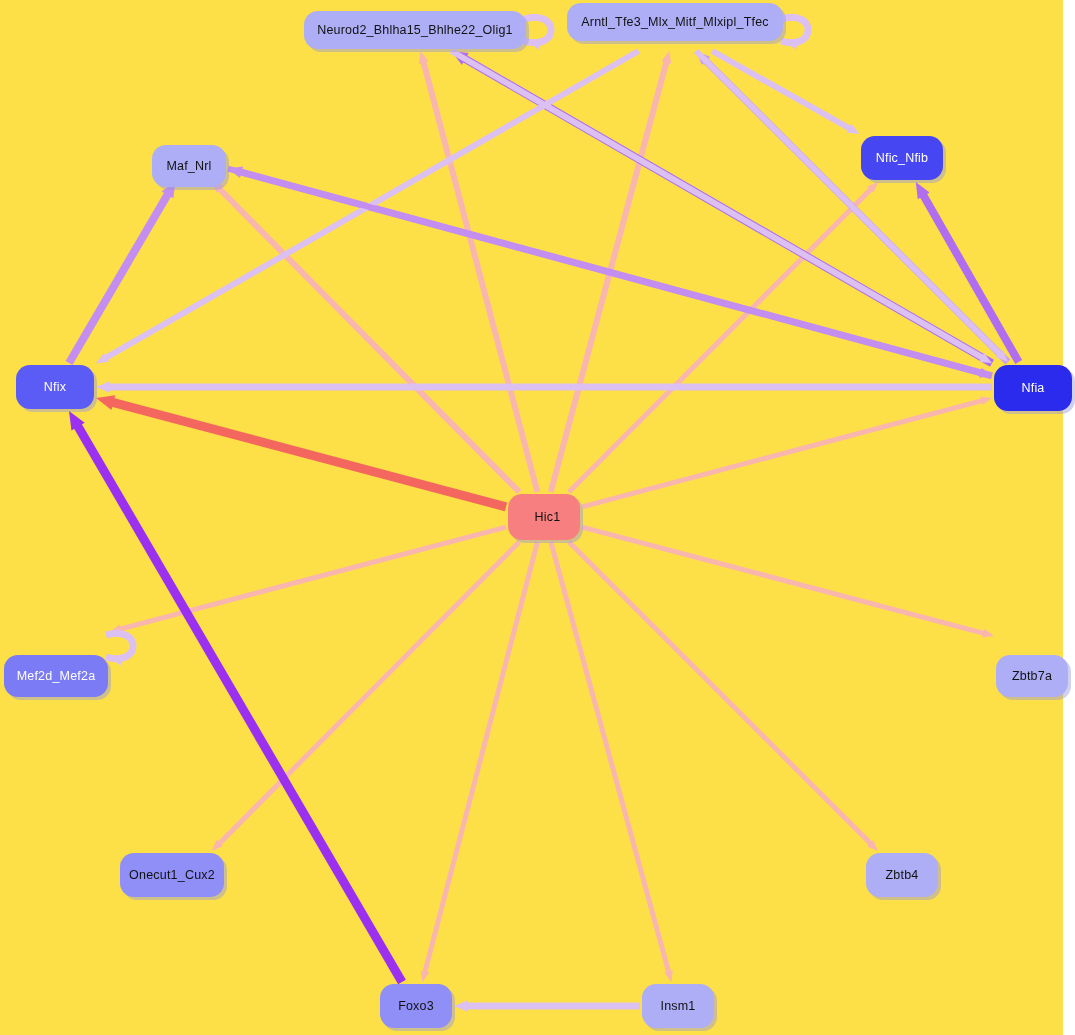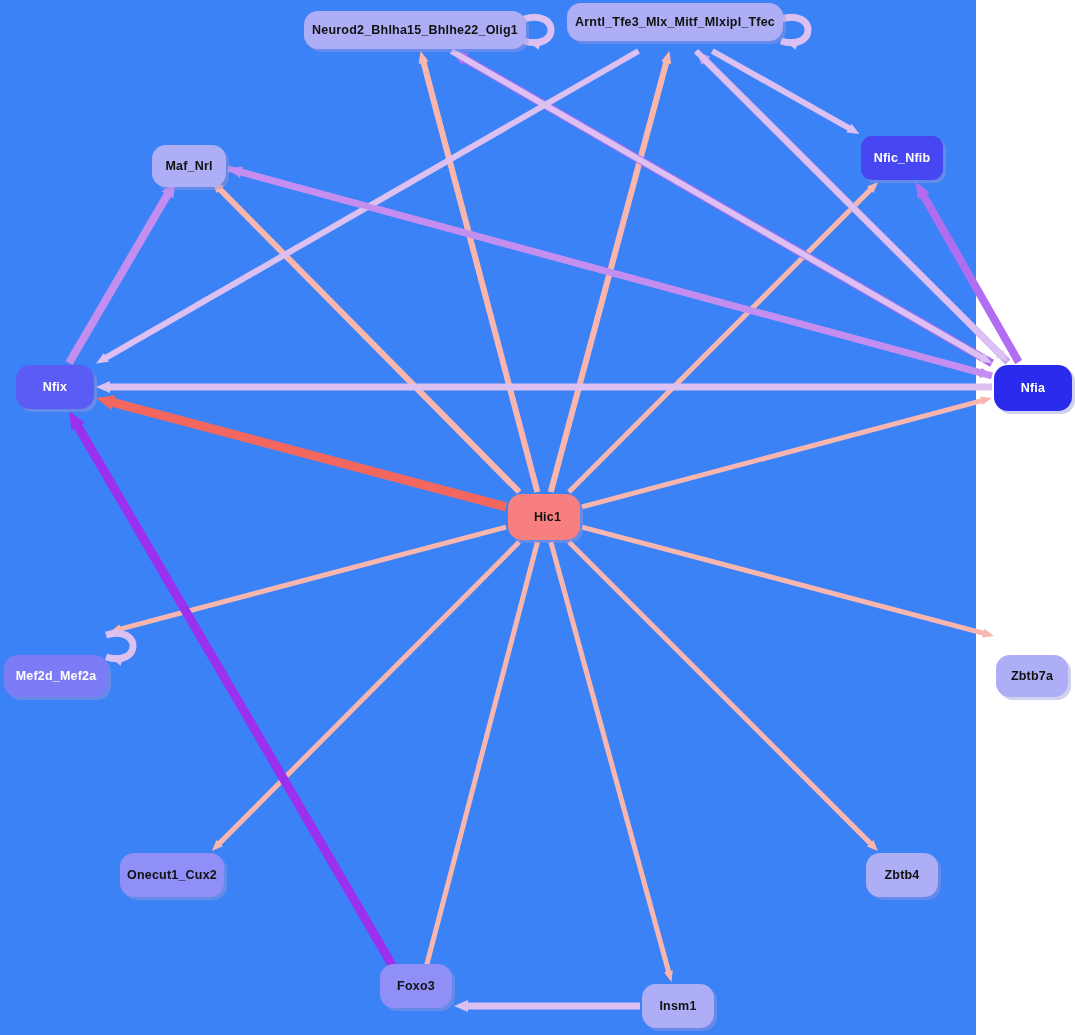--- a/index.html
+++ b/index.html
@@ -1,18 +1,18 @@
 <!DOCTYPE html>
 <html><head>
 <meta charset="utf-8">
 <style>
   html,body{margin:0;padding:0;background:#ffffff;}
   body{width:1075px;height:1035px;overflow:hidden;
        font-family:"Liberation Sans", sans-serif;}
-  #canvas{position:relative;width:976px;height:1035px;background:#3b82f6;font-weight:bold;}
+  #canvas{position:relative;width:1063px;height:1035px;background:#fde047;}
   svg#net{position:absolute;left:0;top:0;width:1075px;height:1035px;}
   .node{position:absolute;box-sizing:border-box;display:flex;align-items:center;
         justify-content:center;border-radius:14px;color:#111;
         font-size:12.5px;white-space:nowrap;letter-spacing:.2px;
         box-shadow:3px 3px 0 rgba(150,150,220,.45);}
   .node span{pointer-events:none;}
 </style>
 </head>
 <body>
 
@@ -134,21 +134,21 @@
   <div id="nodes">
       <div class="node" style="left: 304px; top: 11px; width: 222px; height: 38px; background: rgb(174, 174, 247); color: rgb(17, 17, 17);">
         <span>Neurod2_Bhlha15_Bhlhe22_Olig1</span>
       </div>
       <div class="node" style="left: 567px; top: 3px; width: 216px; height: 38px; background: rgb(174, 174, 247); color: rgb(17, 17, 17);">
         <span>Arntl_Tfe3_Mlx_Mitf_Mlxipl_Tfec</span>
       </div>
       <div class="node" style="left: 152px; top: 137px; width: 74px; height: 42px; background: rgb(174, 174, 247); color: rgb(17, 17, 17); margin-top: 8px;">
         <span>Maf_Nrl</span>
       </div>
-      <div class="node" style="left: 861px; top: 136px; width: 82px; height: 44px; background: rgb(70, 70, 242); color: rgb(255, 255, 255); border-radius: 11px;">
+      <div class="node" style="left: 861px; top: 136px; width: 82px; height: 44px; background: rgb(70, 70, 242); color: rgb(255, 255, 255);">
         <span>Nfic_Nfib</span>
       </div>
       <div class="node" style="left: 16px; top: 365px; width: 78px; height: 44px; background: rgb(91, 91, 245); color: rgb(255, 255, 255);">
         <span>Nfix</span>
       </div>
       <div class="node" style="left: 994px; top: 365px; width: 78px; height: 46px; background: rgb(43, 43, 238); color: rgb(255, 255, 255);">
         <span>Nfia</span>
       </div>
       <div class="node" style="left: 508px; top: 494px; width: 72px; height: 46px; background: rgb(247, 127, 127); color: rgb(17, 17, 17); padding-left: 7px;">
         <span>Hic1</span>
@@ -158,20 +158,20 @@
       </div>
       <div class="node" style="left: 996px; top: 655px; width: 72px; height: 42px; background: rgb(174, 174, 247); color: rgb(17, 17, 17);">
         <span>Zbtb7a</span>
       </div>
       <div class="node" style="left: 120px; top: 853px; width: 104px; height: 44px; background: rgb(143, 143, 247); color: rgb(17, 17, 17);">
         <span>Onecut1_Cux2</span>
       </div>
       <div class="node" style="left: 866px; top: 853px; width: 72px; height: 44px; background: rgb(174, 174, 247); color: rgb(17, 17, 17);">
         <span>Zbtb4</span>
       </div>
-      <div class="node" style="left: 380px; top: 964px; width: 72px; height: 44px; background: rgb(143, 143, 247); color: rgb(17, 17, 17);">
+      <div class="node" style="left: 380px; top: 984px; width: 72px; height: 44px; background: rgb(143, 143, 247); color: rgb(17, 17, 17);">
         <span>Foxo3</span>
       </div>
       <div class="node" style="left: 642px; top: 984px; width: 72px; height: 44px; background: rgb(174, 174, 247); color: rgb(17, 17, 17);">
         <span>Insm1</span>
       </div>
     </div>
 </div>
 
 </body></html>

